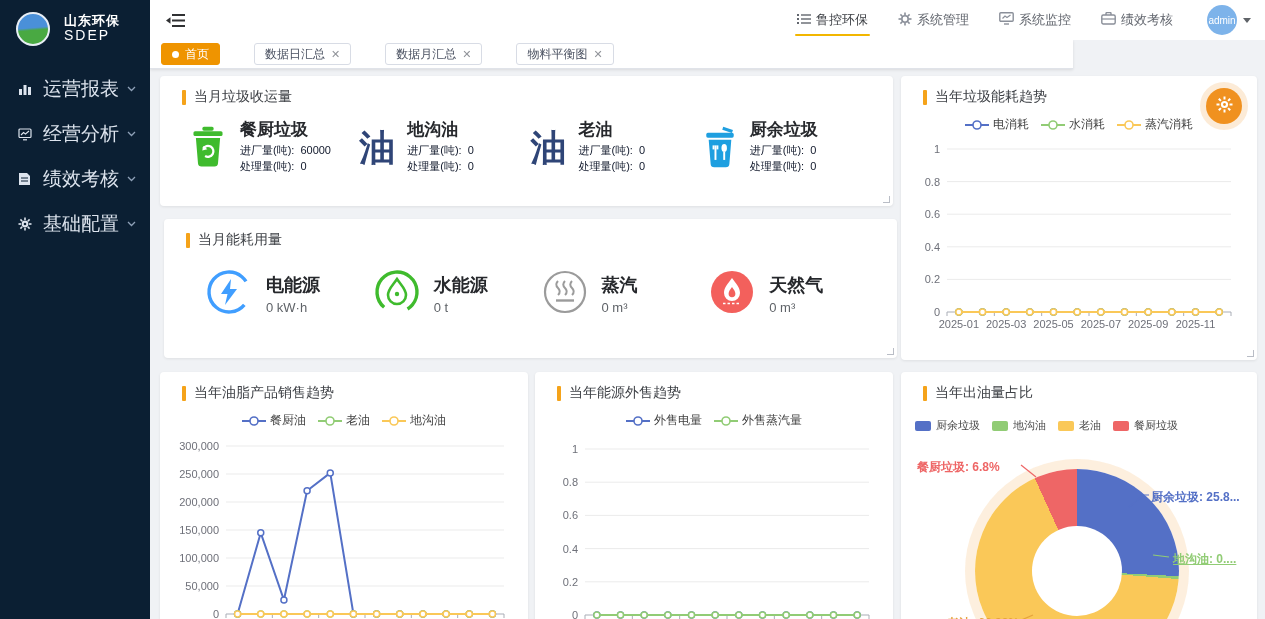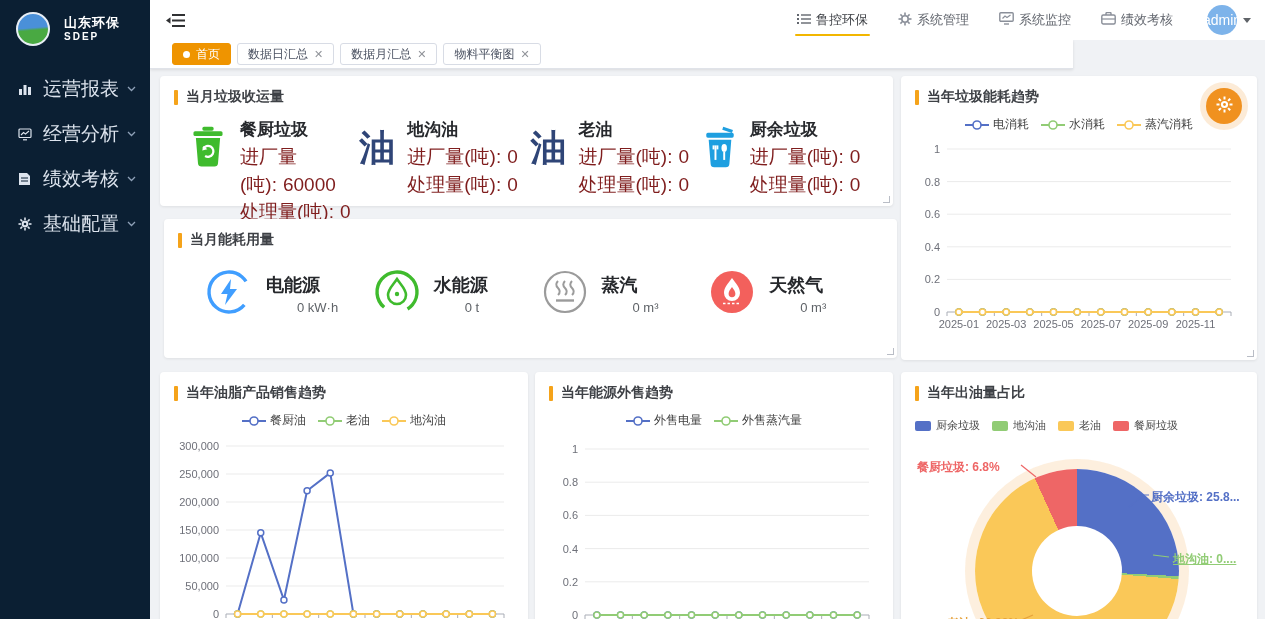--- a/index.html
+++ b/index.html
@@ -5,71 +5,71 @@
   * { margin:0; padding:0; box-sizing:border-box; }
   html,body { width:1265px; height:619px; overflow:hidden; font-family:"Liberation Sans","DejaVu Sans",sans-serif; background:#f0f2f5; }
   .page { position:relative; width:1265px; height:619px; overflow:hidden; background:#f0f2f5; }
 
   
   .sidebar { position:absolute; left:0; top:0; width:150px; height:619px; background:#0b1f33; z-index:5; }
   .brand { display:flex; align-items:center; gap:14px; padding:12px 10px 14px 16px; }
   .brand-logo { width:34px; height:34px; border-radius:50%; background:linear-gradient(175deg,#4a90d9 0%,#4a90d9 46%,#49a942 54%,#49a942 100%); border:2px solid #e8eef5; flex:0 0 auto; }
   .brand-text { color:#fff; line-height:1.1; }
   .brand-title { font-size:13px; font-weight:700; letter-spacing:1px; }
-  .brand-sub { font-size:10px; font-weight:700; letter-spacing:2px; }
+  .brand-sub { font-size:14px; font-weight:400; letter-spacing:2px; }
   .menu { margin-top:6px; }
   .menu-item { display:flex; align-items:center; height:45px; padding:0 14px 0 18px; color:#dde4ee; font-size:19px; cursor:pointer; }
   .menu-item .mi-icon { width:15px; height:15px; margin-right:10px; flex:0 0 auto; display:flex; align-items:center; }
   .menu-item .mi-label { flex:1; }
   .menu-item svg { display:block; }
 
   
   .topbar { position:absolute; left:150px; top:0; width:1115px; height:40px; background:#fff; display:flex; align-items:center; justify-content:space-between; padding:0 14px 0 16px; z-index:4; }
   .collapse-btn { cursor:pointer; display:flex; align-items:center; }
   .topnav { display:flex; align-items:center; gap:30px; }
   .nav-item { display:flex; align-items:center; gap:5px; font-size:13px; color:#62666e; cursor:pointer; position:relative; height:40px; }
   .nav-item.active { color:#3a3d42; }
   .nav-item.active::after { content:""; position:absolute; left:-2px; right:-2px; bottom:4px; height:2px; background:#f2b600; border-radius:1px; }
   .avatar-wrap { display:flex; align-items:center; gap:6px; margin-left:4px; cursor:pointer; }
-  .avatar { width:30px; height:30px; border-radius:50%; background:#7db3ea; color:#fff; font-size:14px; display:flex; align-items:center; justify-content:center;text-align:center; }
+  .avatar { width:30px; height:30px; border-radius:50%; background:#7db3ea; color:#fff; font-size:10px; display:flex; align-items:center; justify-content:center;text-align:center; }
   .caret { width:0; height:0; border-left:4px solid transparent; border-right:4px solid transparent; border-top:5px solid #5f6368; }
 
   
-  .tabbar { position:absolute; left:150px; top:40px; width:923px; height:29px; background:#fff; border-bottom:1px solid #e0e3e9; box-shadow:0 1px 3px rgba(0,0,0,.10); display:flex; align-items:center; padding:0 0 0 22px; z-index:3; }
+  .tabbar { position:absolute; left:150px; top:40px; width:923px; height:29px; background:#fff; border-bottom:1px solid #e0e3e9; box-shadow:0 1px 3px rgba(0,0,0,.10); display:flex; align-items:center; padding:0 0 0 11px; z-index:3;gap:28px; }
   .tab { display:flex; align-items:center; gap:6px; height:22px; padding:0 10px; margin-right:6px; background:#fff; border:1px solid #d8dce5; border-radius:3px; font-size:12px; color:#495060; cursor:pointer; }
   .tab.active { background:#ef9400; border-color:#ef9400; color:#fff; }
   .tab .dot { width:7px; height:7px; border-radius:50%; background:#fff; }
   .tab .close-x { font-size:11px; color:#909399; line-height:1; cursor:pointer; }
 
   
   .card { position:absolute; background:#fff; border-radius:4px; box-shadow:0 1px 3px rgba(0,0,0,.08); }
-  .card-title { display:flex; align-items:center; gap:8px; padding:12px 16px 6px 14px; font-size:14px; color:#3e4146; font-weight:700; }
+  .card-title { display:flex; align-items:center; gap:8px; padding:12px 16px 6px 14px; font-size:14px; color:#3e4146; font-weight:400;margin-left:8px; }
   .accent { width:4px; height:15px; background:#f5a31a; border-radius:1px; }
   .corner { position:absolute; right:3px; bottom:3px; width:7px; height:7px; border-right:1px solid #b9bdc6; border-bottom:1px solid #b9bdc6; cursor:nwse-resize; }
 
   .card-a { left:160px; top:76px; width:733px; height:130px; }
   .card-b { left:901px; top:76px; width:356px; height:284px; }
   .card-c { left:164px; top:219px; width:733px; height:139px; }
   .card-d { left:160px; top:372px; width:368px; height:330px; }
   .card-e { left:535px; top:372px; width:358px; height:330px; }
   .card-f { left:901px; top:372px; width:356px; height:330px; }
 
   
   .stat-row { display:flex; padding:6px 20px 0 28px; }
   .stat { flex:1; display:flex; align-items:flex-start; gap:12px; }
   .stat-icon { flex:0 0 auto; margin-top:8px; }
   .oil-char { font-family:"Liberation Serif","DejaVu Serif",serif; font-size:36px; font-weight:700; color:#2f4577; line-height:1; margin-top:12px; }
   .stat-name { font-size:17px; font-weight:700; color:#26282c; margin-bottom:2px; }
-  .stat-line { font-size:19px; color:#7f1d1d; line-height:1.45; }
+  .stat-line { font-size:11px; color:#0f172a; line-height:1.45; }
   .stat-line .v { margin-left:6px; }
 
   .energy-row { display:flex; padding:14px 20px 0 42px; }
   .energy { flex:1; display:flex; align-items:center; gap:14px; }
   .energy-name { font-size:18px; font-weight:700; color:#26282c; }
-  .energy-val { font-size:13px; color:#5f6368; margin-top:3px;margin-left:31px; }
+  .energy-val { font-size:13px; color:#5f6368; margin-top:3px; }
 
   
   .chart-legend { display:flex; justify-content:center; align-items:center; gap:12px; font-size:12px; color:#424242; margin-top:4px; }
   .lg-item { display:flex; align-items:center; gap:4px; cursor:pointer; }
   .tick { font-size:11px; fill:#6e7079; }
   svg.linechart { display:block; margin:4px auto 0; }
 
   
   .pie-legend { display:flex; align-items:center; gap:12px; font-size:11px; color:#4a4a4a; padding:10px 0 0 14px; flex-wrap:wrap; }
   .pl-item { display:flex; align-items:center; gap:5px; cursor:pointer; }

